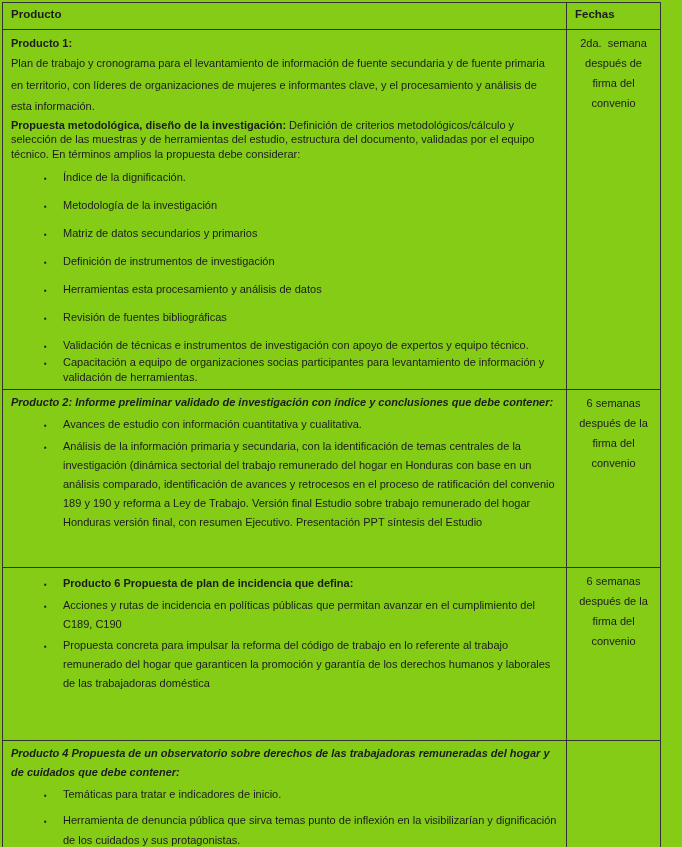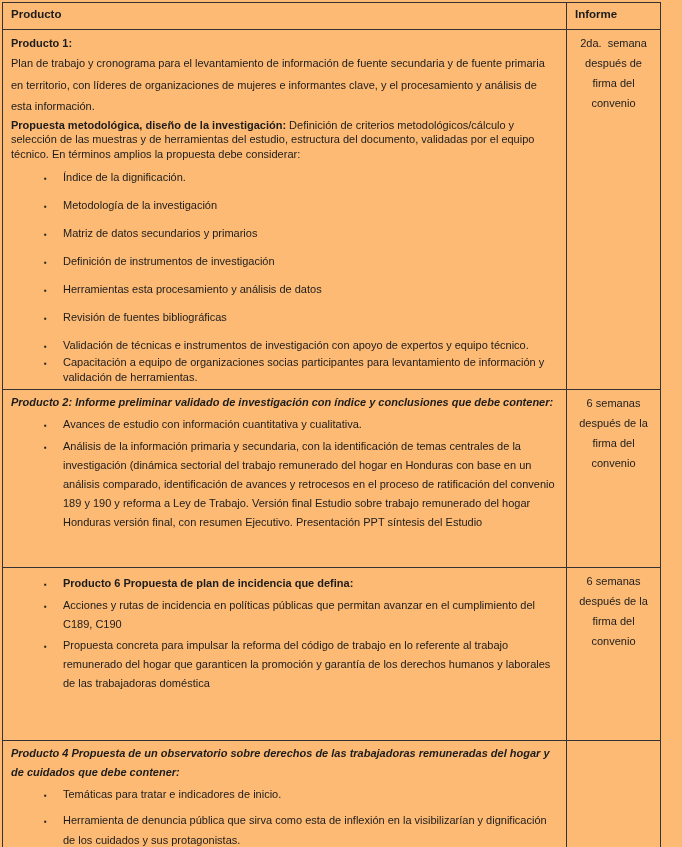--- a/index.html
+++ b/index.html
@@ -3,21 +3,21 @@
 <meta charset="utf-8">
 <style>
   html, body {
     margin: 0; padding: 0;
     width: 682px; height: 847px;
     overflow: hidden;
     background: #ffffff;
     font-family: "Liberation Sans", "DejaVu Sans", sans-serif;
     color: #1c1c1c;
   }
-  .page { position: relative; width: 682px; height: 847px; background: #fdba74; }
+  .page { position: relative; width: 682px; height: 847px; background: #84cc16; }
 
   table.doc-table {
     position: absolute; left: 2px; top: 2px;
     width: 658px;
     border-collapse: collapse;
     table-layout: fixed;
   }
   .col-producto { width: 564px; }
   .col-fechas  { width: 94px; }
 
@@ -78,21 +78,21 @@
 
 <div class="page">
   <table class="doc-table">
     <colgroup>
       <col class="col-producto">
       <col class="col-fechas">
     </colgroup>
     <thead>
       <tr>
         <th class="cell">Producto</th>
-        <th class="cell">Informe</th>
+        <th class="cell">Fechas</th>
       </tr>
     </thead>
     <tbody>
         <tr>
           <td class="cell producto-cell">
             <p class="para heading"><span class="b">Producto 1:</span></p>
             <p class="para loose"><span>Plan de trabajo y cronograma para el levantamiento de información de fuente secundaria y de fuente primaria en territorio, con líderes de organizaciones de mujeres e informantes clave, y el procesamiento y análisis de esta información.</span></p>
             <p class="para tight"><span class="b">Propuesta metodológica, diseño de la investigación:</span><span> Definición de criterios metodológicos/cálculo y selección de las muestras y de herramientas del estudio, estructura del documento, validadas por el equipo técnico. En términos amplios la propuesta debe considerar:</span></p>
             <ul class="bullets spaced">
               <li>
@@ -171,21 +171,21 @@
         <tr>
           <td class="cell producto-cell">
             <p class="para medium"><span class="b">Producto 4 Propuesta de un observatorio sobre derechos de las trabajadoras remuneradas del hogar y de cuidados que debe contener:</span></p>
             <ul class="bullets roomy">
               <li>
                 <span class="marker">▪</span>
                 <span class="btext"><span>Temáticas para tratar e indicadores de inicio.</span></span>
               </li>
               <li>
                 <span class="marker">▪</span>
-                <span class="btext"><span>Herramienta de denuncia pública que sirva como esta de inflexión en la visibilizarían y dignificación de los cuidados y sus protagonistas.</span></span>
+                <span class="btext"><span>Herramienta de denuncia pública que sirva temas punto de inflexión en la visibilizarían y dignificación de los cuidados y sus protagonistas.</span></span>
               </li>
             </ul>
           </td>
           <td class="cell fecha-cell"></td>
         </tr>
       </tbody>
   </table>
 </div>
 
 </body></html>

